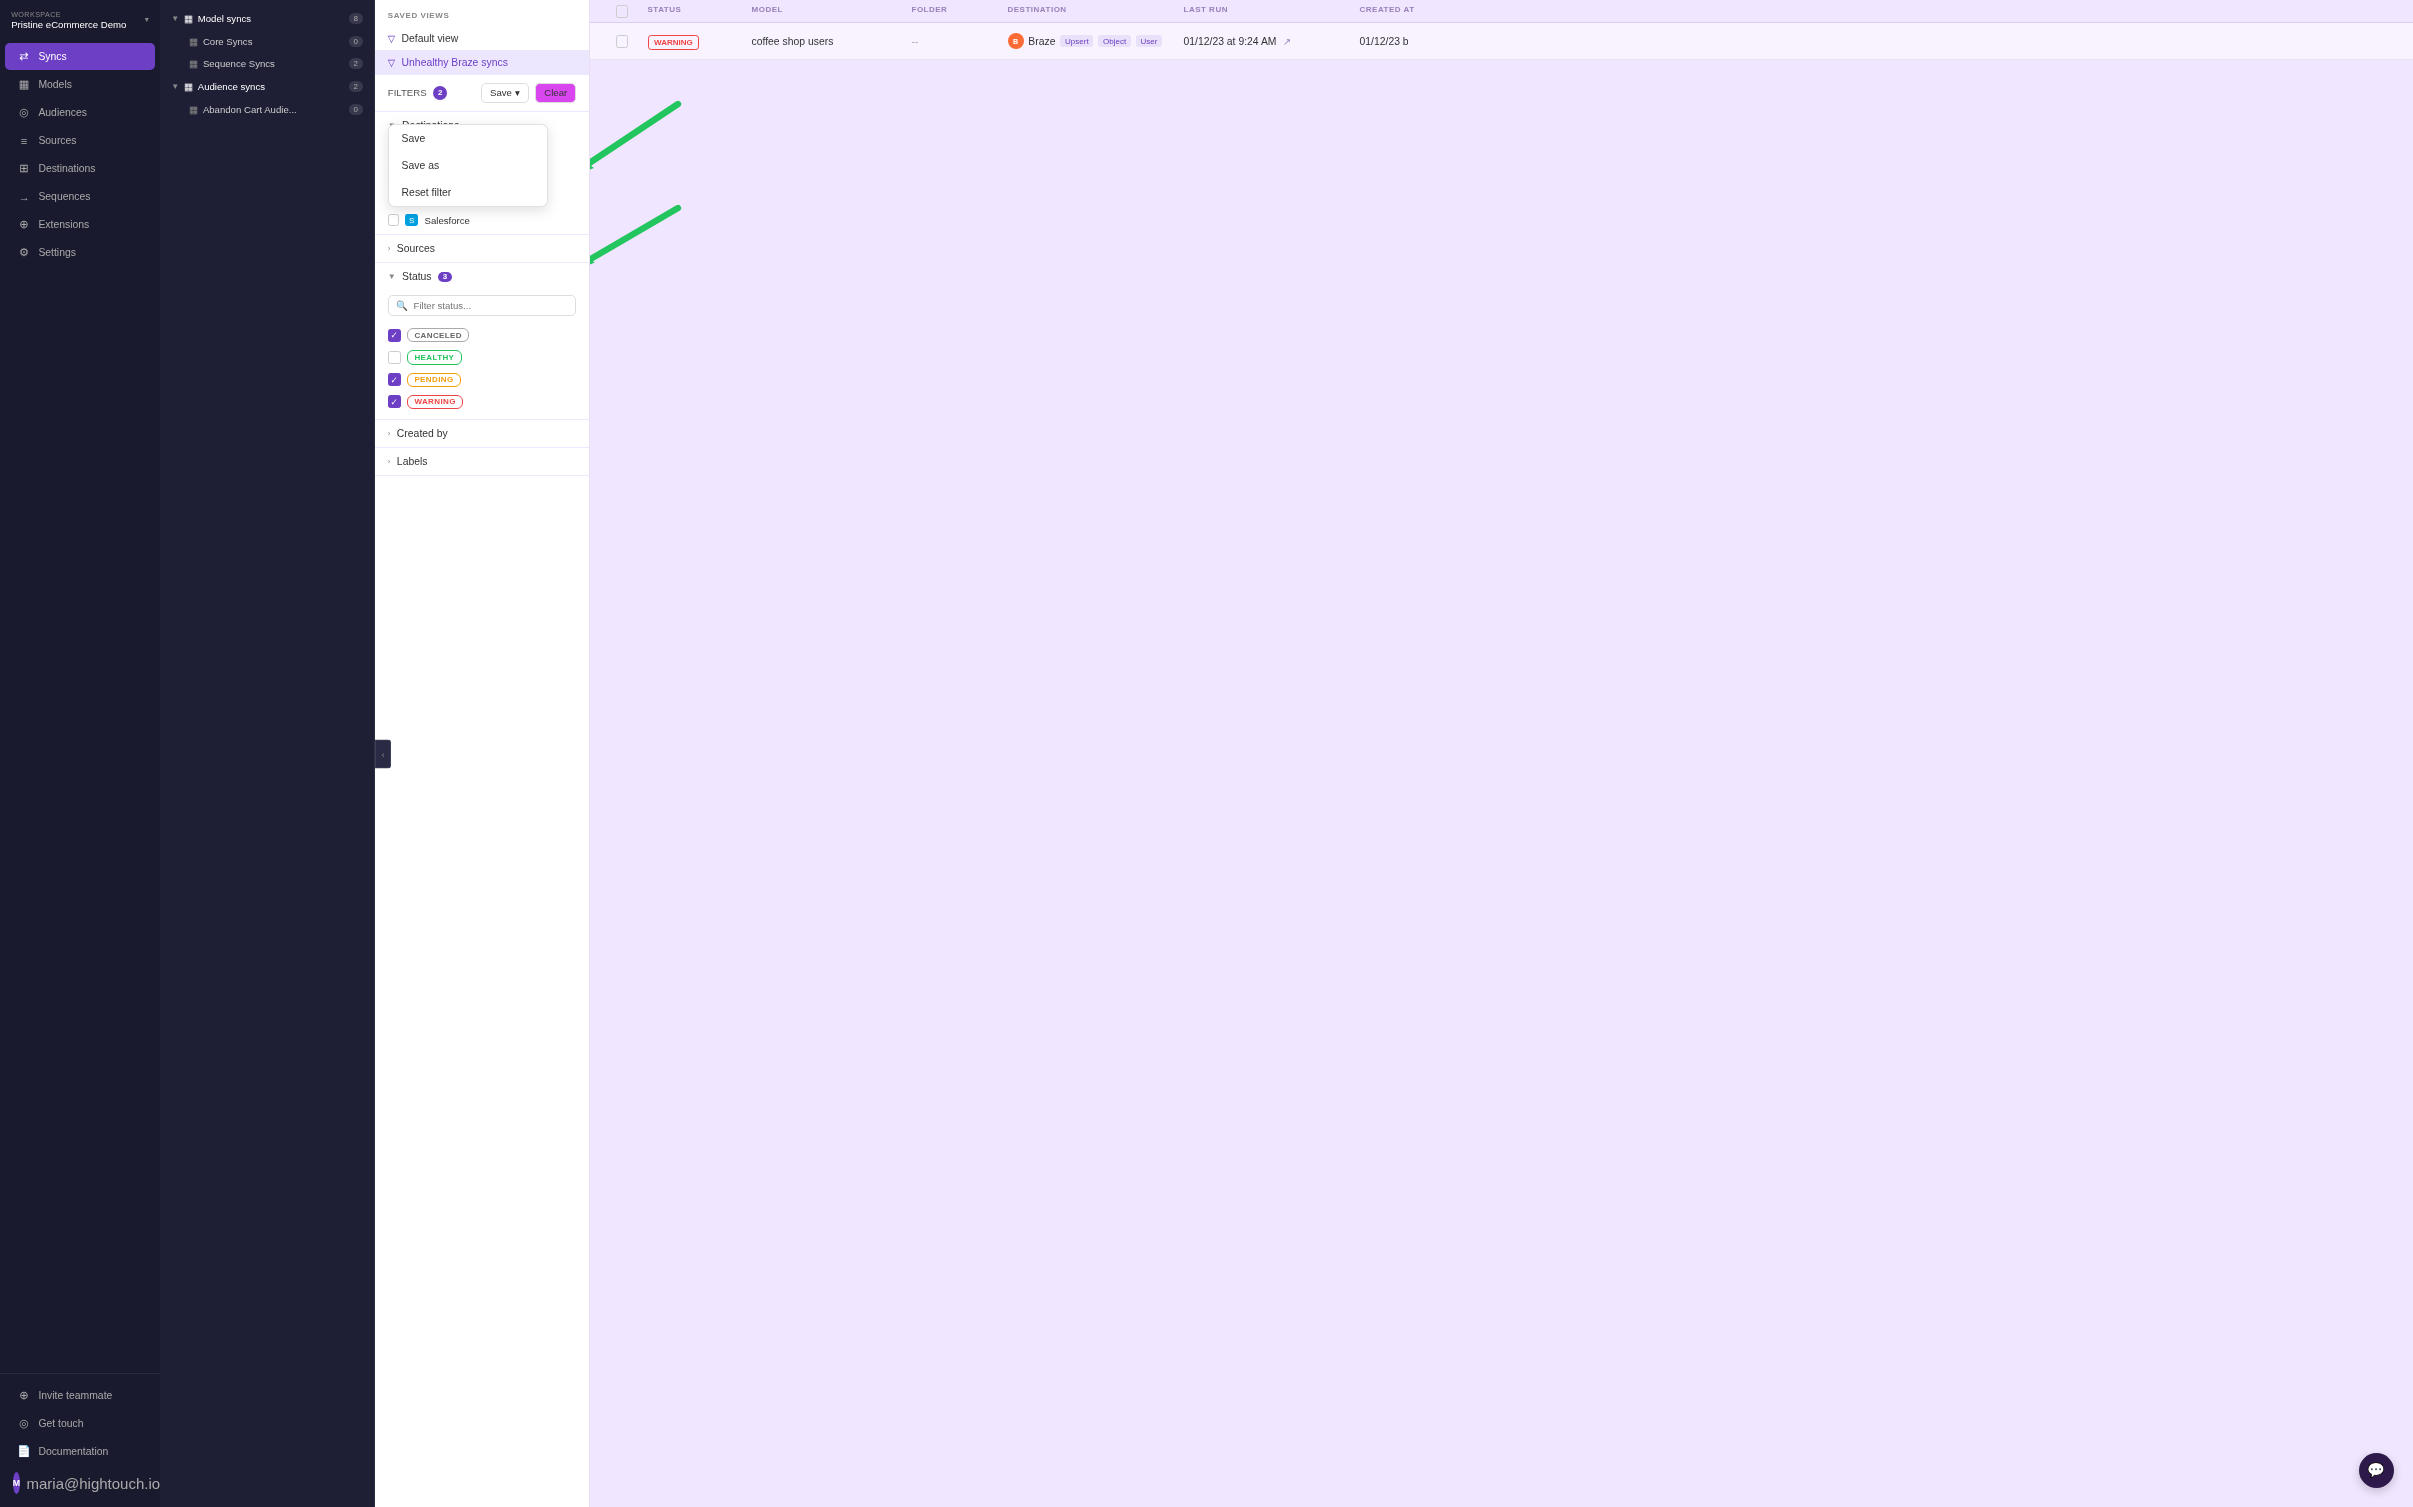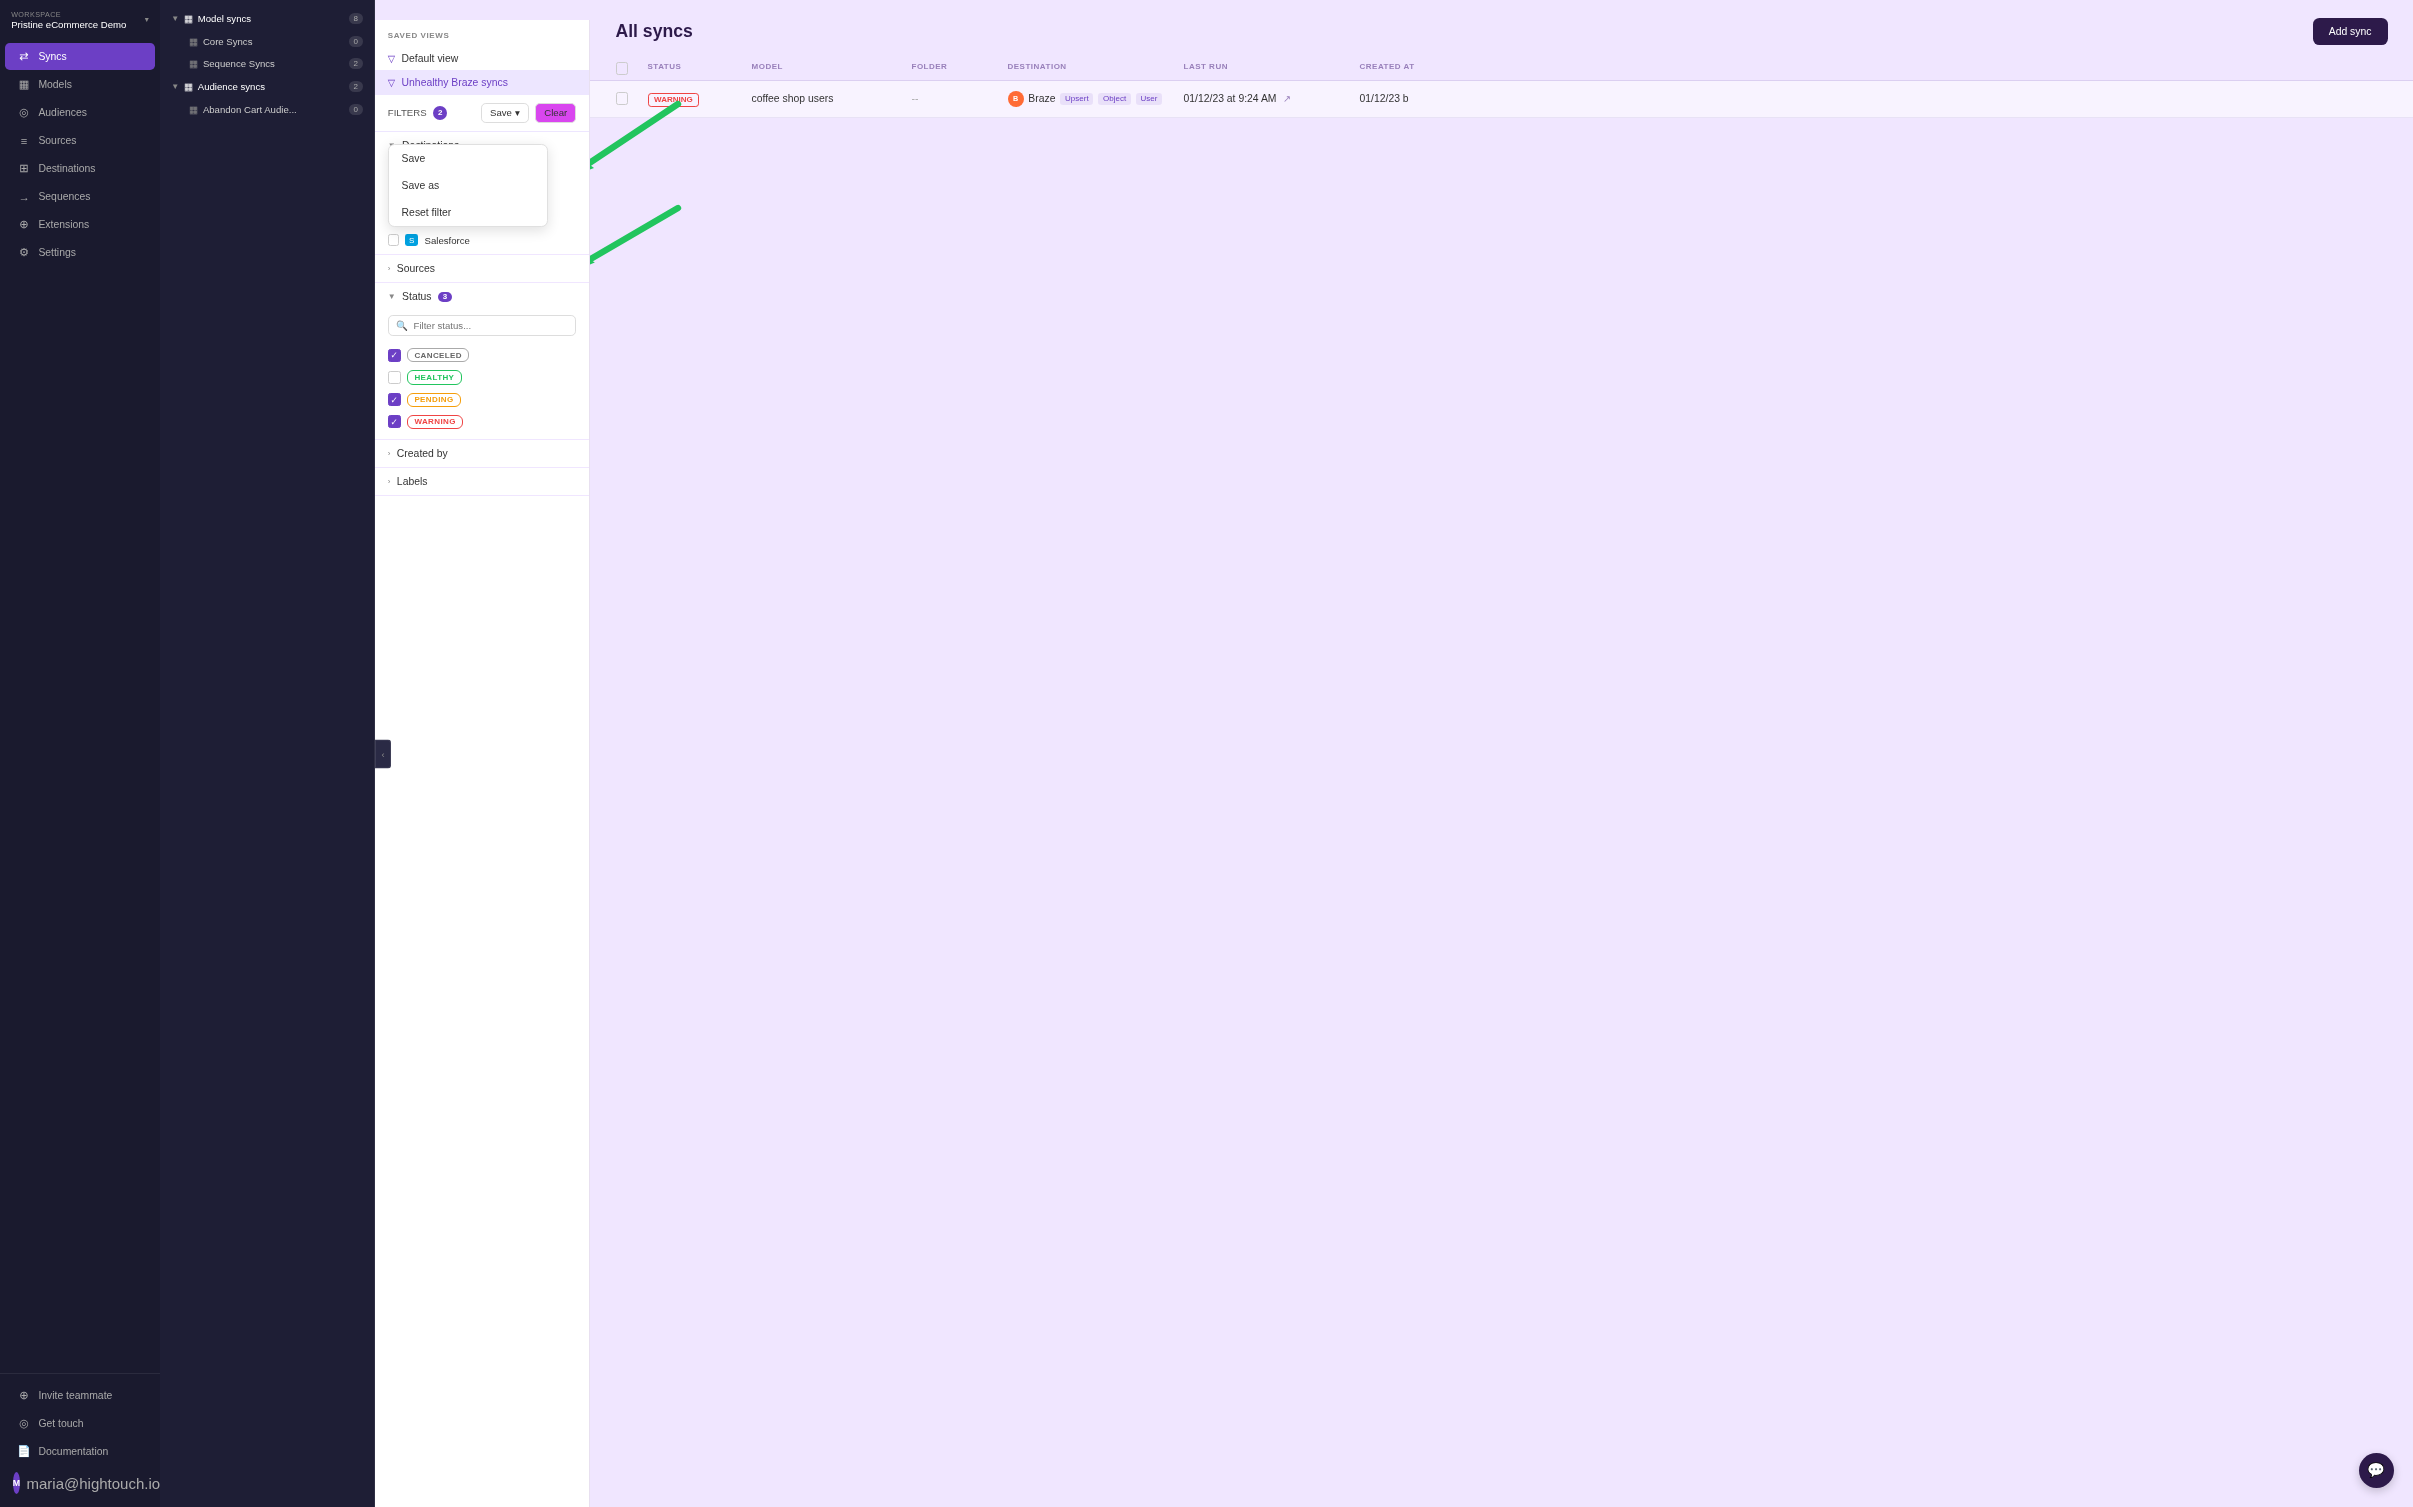--- a/index.html
+++ b/index.html
@@ -136,21 +136,20 @@
     }
 
     
     .filter-panel {
       width: 215px;
       background: #fff;
       border-right: 0.8px solid #e8e0f0;
       overflow-y: auto;
       flex-shrink: 0;
       position: relative;
-      margin-top: 20px;
     }
 
     .saved-views-header {
       padding: 11.2px 12.8px 6.4px;
       font-size: 8px;
       font-weight: 600;
       color: #888;
       letter-spacing: 0.6px;
       text-transform: uppercase;
     }
@@ -647,24 +646,20 @@
       <polygon points="10,110 15,85 35,100" fill="#22c55e"></polygon>
     </svg>
   </div>
   <div style="position: absolute; top: 192px; left: -24px; z-index: 50; pointer-events: none;">
     <svg width="128" height="96" viewBox="0 0 160 120">
       <line x1="140" y1="20" x2="20" y2="90" stroke="#22c55e" stroke-width="8" stroke-linecap="round"></line>
       <polygon points="8,100 16,76 36,88" fill="#22c55e"></polygon>
     </svg>
   </div>
 
-  <div class="main-header">
-    <h1 class="main-title">All syncs</h1>
-    <button class="add-sync-btn">Add sync</button>
-  </div>
 
   <div class="table-header">
     <div>
         <div class="header-checkbox"></div>
       </div>
     <div class="th">STATUS</div>
     <div class="th">MODEL</div>
     <div class="th">FOLDER</div>
     <div class="th">DESTINATION</div>
     <div class="th">LAST RUN</div>

